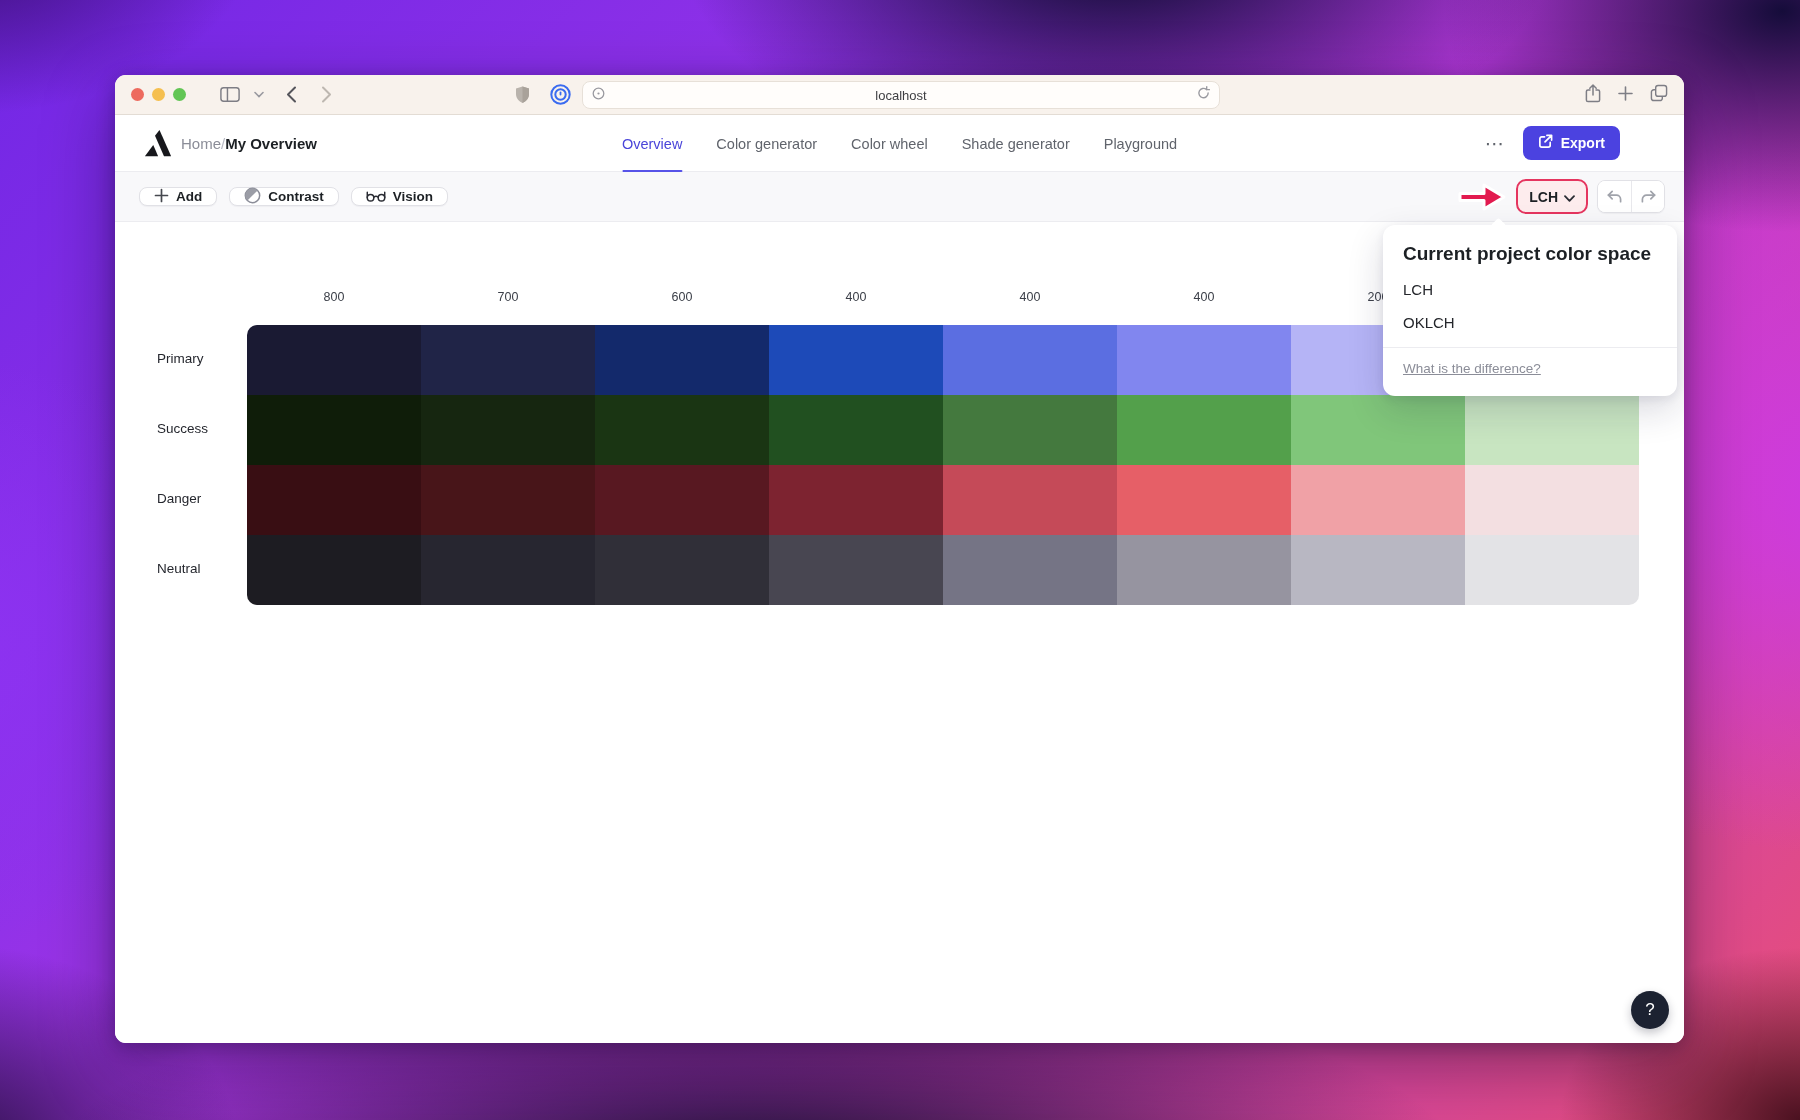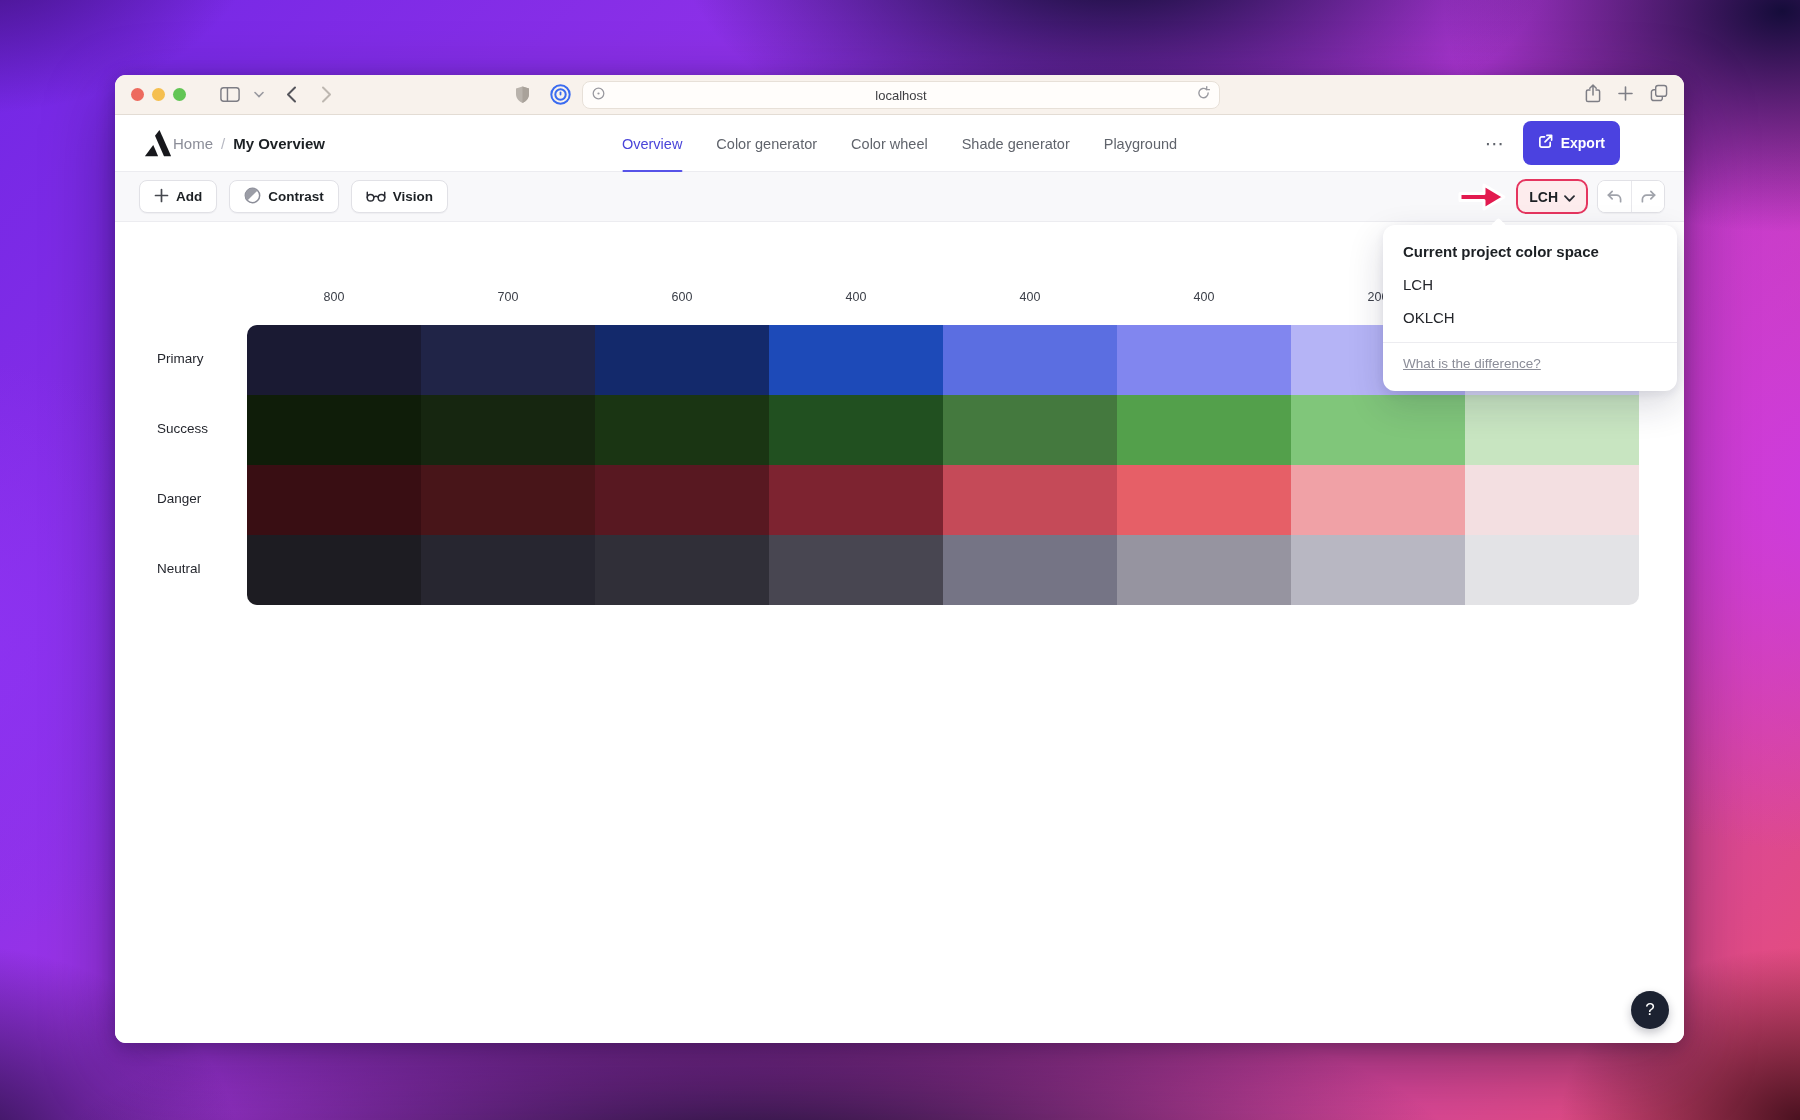--- a/index.html
+++ b/index.html
@@ -42,52 +42,52 @@
   }
   .urlbar .url-text { flex:1; text-align:center; font-size:13px; color:#3e3e42; }
   .chrome-right { position:absolute; right:16px; top:0; height:40px; display:flex; align-items:center; gap:17px; color:#7e7e85; }
 
   
   .app-header {
     position:relative; height:57px; background:#fff; border-bottom:1px solid #ececf0;
     display:flex; align-items:center; padding:0 28px;
   }
   .logo { width:30px; height:30px; }
-  .breadcrumb { display:flex; align-items:center; gap:8px; margin-left:0; font-size:15px;text-align:right; }
+  .breadcrumb { display:flex; align-items:center; margin-left:8px; font-size:15px;text-align:right; }
   .crumb-home { color:#8b8d98; cursor:pointer; }
   .crumb-sep { color:#b6b8c2; }
   .crumb-current { color:#1c2024; font-weight:700; }
   .nav-tabs {
     position:absolute; left:50%; top:0; transform:translateX(-50%);
     height:57px; display:flex; gap:34px;
   }
   .tab {
     position:relative; display:flex; align-items:center; height:100%;
     font-size:14.5px; color:#60646c; cursor:pointer; white-space:nowrap;
   }
   .tab.active { color:#4a45d9; font-weight:500; }
   .tab.active::after {
     content:""; position:absolute; left:0; right:0; bottom:0; height:2.5px;
     background:#5753e8; border-radius:2px;
   }
   .header-right { margin-left:auto; display:flex; align-items:center; gap:18px; padding-right:36px; }
   .dots-btn { font-size:19px; color:#60646c; letter-spacing:1px; cursor:pointer; line-height:1; }
   .export-btn {
     display:flex; align-items:center; gap:8px; background:#4b42e0; color:#fff;
-    border:none; border-radius:8px; height:44px; padding:0 15px;
+    border:none; border-radius:8px; height:34px; padding:0 15px;
     font-size:14px; font-weight:700; font-family:inherit; cursor:pointer;
   }
 
   
   .app-toolbar {
     height:50px; background:#f8f8fa; border-bottom:1px solid #ececf0;
     display:flex; align-items:center; gap:12px; padding:0 19px 0 24px;
   }
   .tool-btn {
-    display:flex; align-items:center; gap:7px; height:33px; padding:0 14px;
+    display:flex; align-items:center; gap:7px; height:19px; padding:0 14px;
     background:#fff; border:1px solid #e1e1e6; border-radius:8px;
     font-size:13.5px; font-weight:700; color:#1c2024; font-family:inherit; cursor:pointer;
     box-shadow:0 1px 1px rgba(20,20,40,.04);
   }
   .toolbar-right { margin-left:auto; display:flex; align-items:center; gap:9px; }
   .annot-arrow { display:block; }
   .lch-btn {
     display:flex; align-items:center; gap:6px; height:35px; padding:0 11px;
     background:#fdeced; border:2.5px solid #e5355f; border-radius:10px;
     font-size:14px; font-weight:700; color:#1c2024; font-family:inherit; cursor:pointer;
@@ -120,21 +120,21 @@
   
   .dropdown-panel {
     position:absolute; left:1268px; top:3px; width:294px; z-index:6;
     background:#fff; border-radius:12px; padding:18px 20px 20px;
     box-shadow:0 14px 36px rgba(25,25,60,.16), 0 3px 10px rgba(25,25,60,.08);
   }
   .dropdown-caret {
     position:absolute; top:-5px; left:110px; width:11px; height:11px;
     background:#fff; transform:rotate(45deg); border-radius:2px;
   }
-  .panel-title { font-size:15px; font-weight:700; color:#1c2024; margin-bottom:4px; }
+  .panel-title { font-size:19px; font-weight:700; color:#1c2024; margin-bottom:4px; }
   .panel-option { font-size:15px; color:#24262b; margin-top:16px; cursor:pointer; }
   .panel-divider { border-top:1px solid #ececf0; margin:16px -20px 0; }
   .panel-note { margin-top:16px; font-size:13.5px; line-height:1.45; color:#43454c; }
   .panel-link { margin-top:13px; font-size:13.5px; color:#8b8d98; cursor:pointer;text-decoration:underline; }
 
   .help-btn {
     position:absolute; right:15px; bottom:14px; width:38px; height:38px;
     border-radius:50%; background:#1c2231; color:#fff; border:none;
     font-size:17px; font-family:inherit; cursor:pointer;
     display:flex; align-items:center; justify-content:center;

